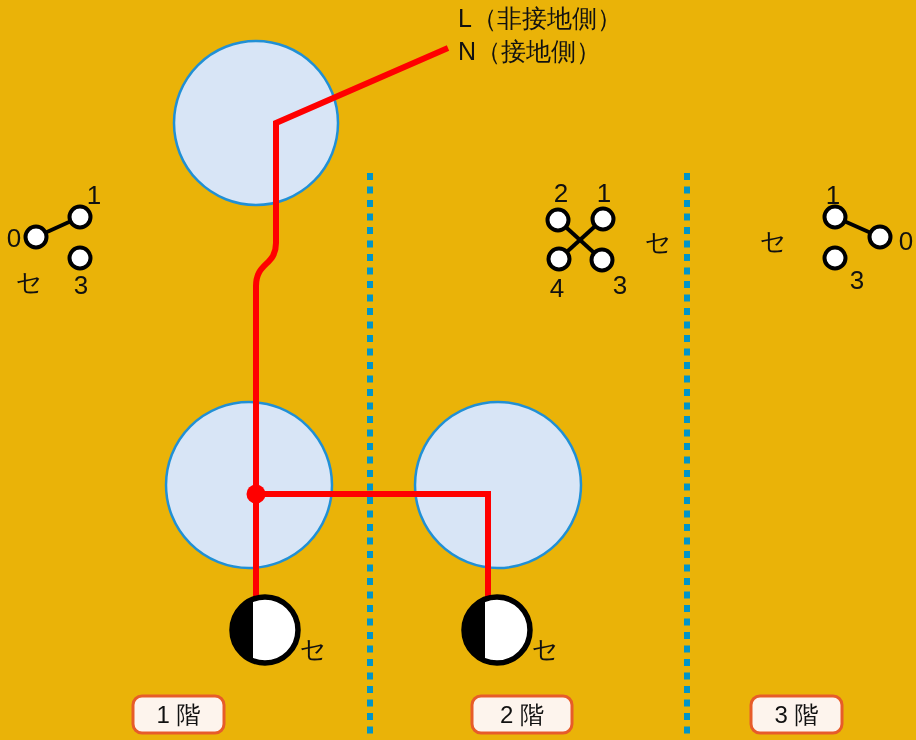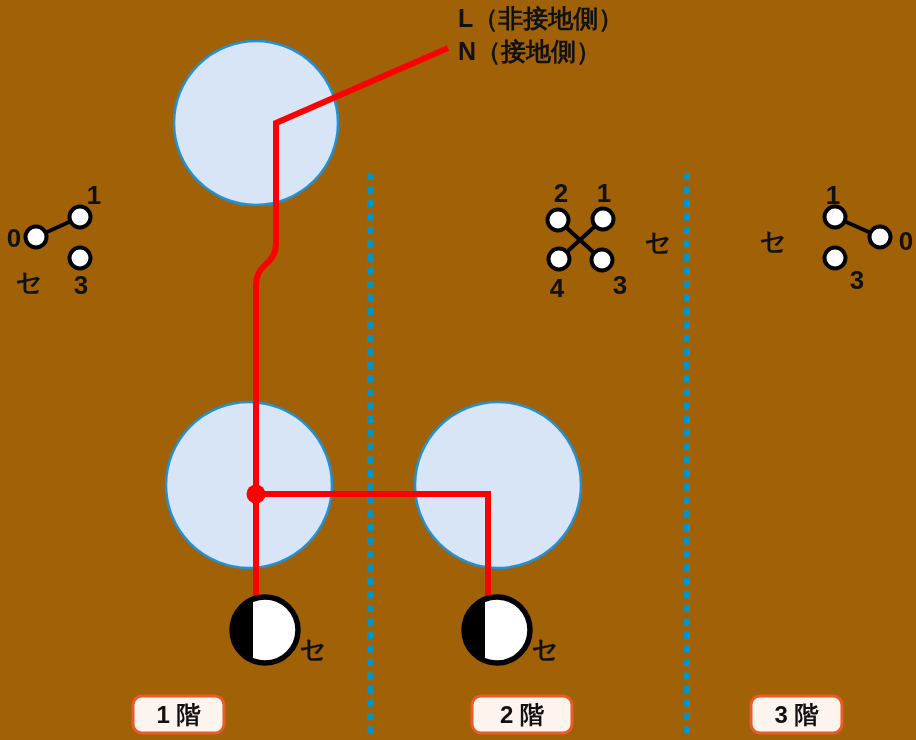--- a/index.html
+++ b/index.html
@@ -8,22 +8,21 @@
     background: #ffffff;
     width: 916px;
     height: 740px;
     overflow: hidden;
     font-family: "Liberation Sans", "DejaVu Sans", sans-serif;
   }
   .stage {
     position: relative;
     width: 916px;
     height: 740px;
-    background: #a16207;
-    font-weight: bold;
+    background: #eab308;
   }
   svg { display: block; }
   text {
     font-family: "Liberation Sans", "DejaVu Sans", sans-serif;
     fill: #111111;
   }
   .lbl { font-size: 26px; }
   .power-lbl { font-size: 25px; }
   .floor-lbl { font-size: 24px; }
 </style>

